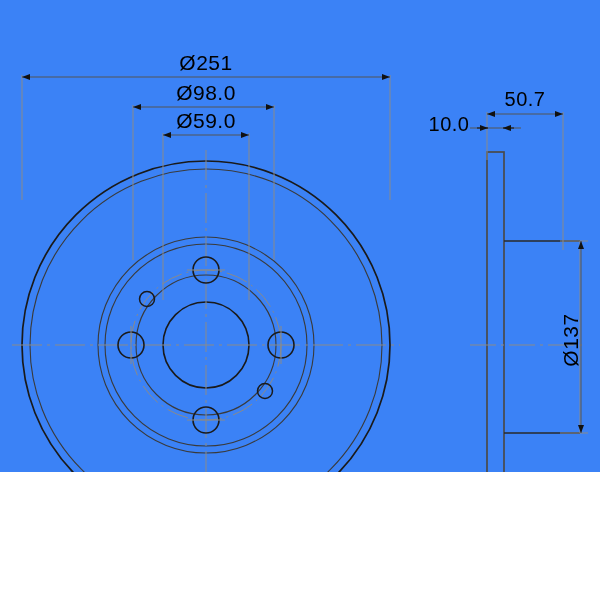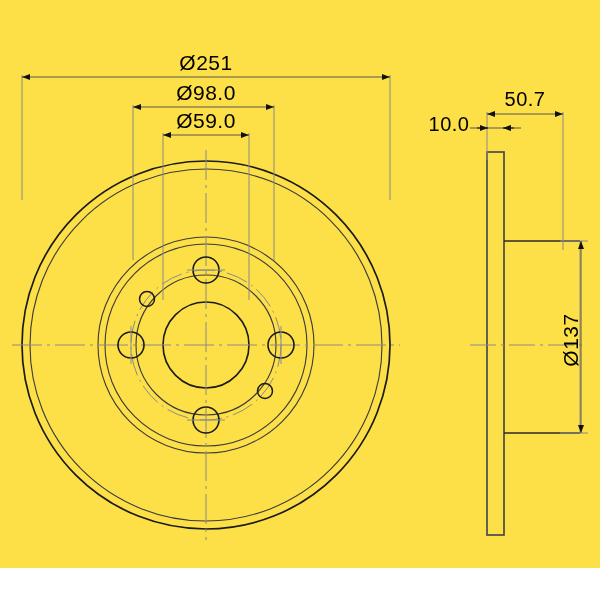--- a/index.html
+++ b/index.html
@@ -3,22 +3,22 @@
 <meta charset="utf-8">
 <style>
   html, body {
     margin: 0;
     padding: 0;
     background: #ffffff;
   }
   #root {
     position: relative;
     width: 600px;
-    height: 568px;
-    background: #fde047;
+    height: 472px;
+    background: #3b82f6;
     font-family: "Liberation Sans", sans-serif;
     overflow: hidden;
   }
   svg#drawing {
     position: absolute;
     left: 0;
     top: 0;
     width: 600px;
     height: 600px;
   }

